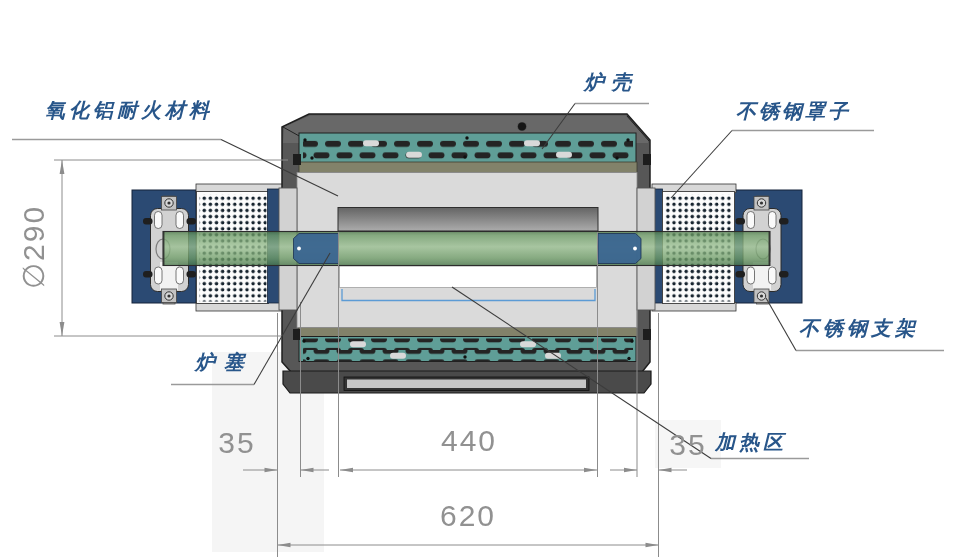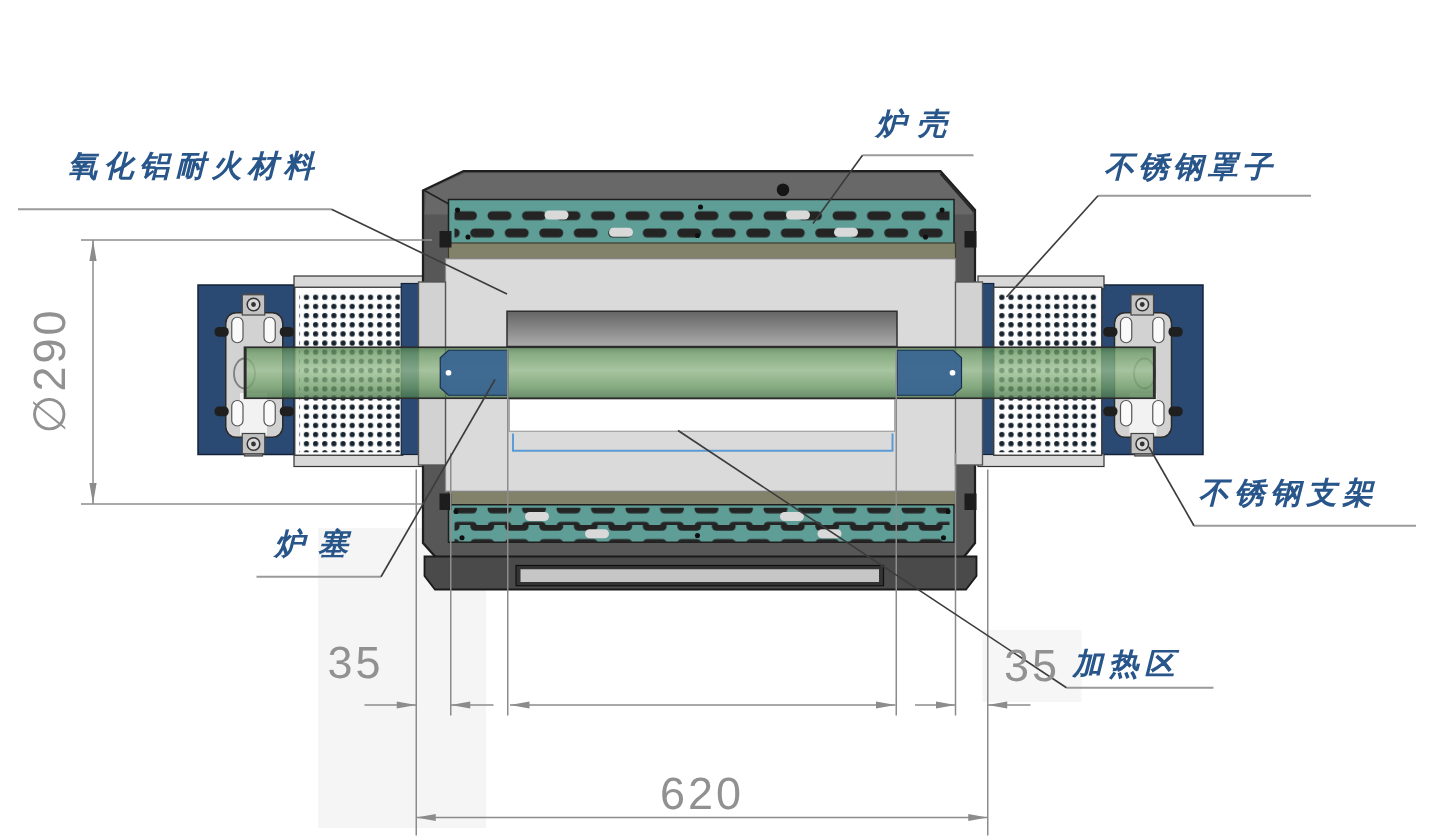--- a/index.html
+++ b/index.html
@@ -231,21 +231,22 @@
 
     <line x1="711" y1="458.5" x2="809" y2="458.5" stroke="#9a9a9a" stroke-width="1.4"></line>
     <line x1="711" y1="458.5" x2="452" y2="287" stroke="#3c3c3c" stroke-width="1.1"></line>
   </g>
 </svg>
 
 <div class="cad-label" style="left:16px;top:100px;letter-spacing:4px;margin-left:29px;">氧化铝耐火材料</div>
 <div class="cad-label" style="left:584px;top:72px;letter-spacing:7px;">炉壳</div>
 <div class="cad-label" style="left:736px;top:101px;letter-spacing:3px;">不锈钢罩子</div>
 <div class="cad-label" style="left:799px;top:318px;letter-spacing:4px;">不锈钢支架</div>
-<div class="cad-label" style="left:183px;top:352px;letter-spacing:9px;">炉塞</div>
+<div class="cad-label" style="left:195px;top:352px;letter-spacing:9px;">炉塞</div>
 <div class="cad-label" style="left:715px;top:432px;letter-spacing:4px;">加热区</div>
 
 <div class="dim-text" style="left:-21px;top:232px;width:110px;transform:rotate(-90deg);">∅290</div>
 <div class="dim-text" style="left:197px;top:428px;width:80px;">35</div>
+<div class="dim-text" style="left:409px;top:426px;width:120px;">440</div>
 <div class="dim-text" style="left:648px;top:430px;width:80px;">35</div>
-<div class="dim-text" style="left:408px;top:501px;width:120px;margin-top:14px;">620</div>
+<div class="dim-text" style="left:408px;top:501px;width:120px;">620</div>
 
 </div>
 
 </body></html>

